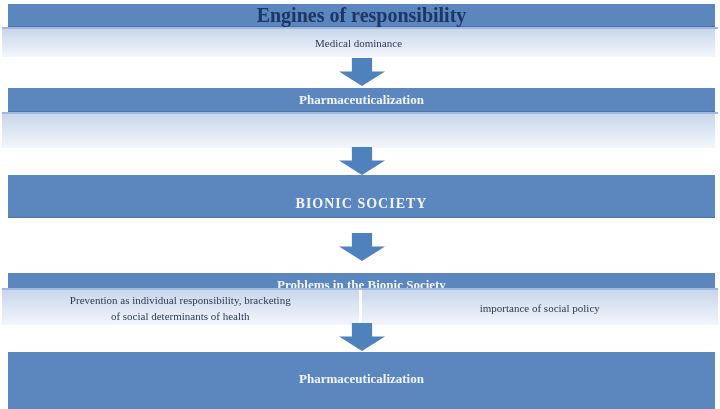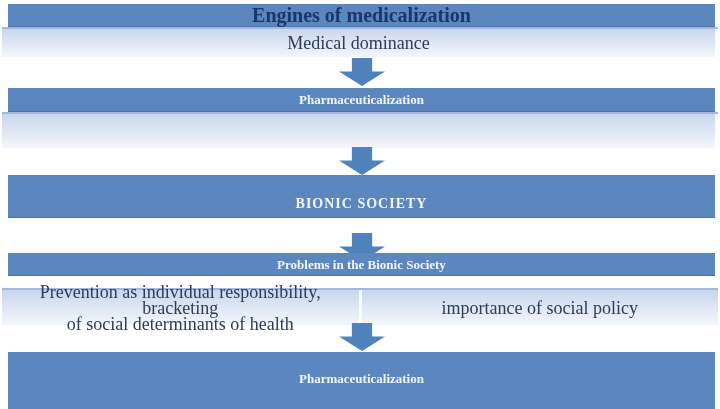--- a/index.html
+++ b/index.html
@@ -23,28 +23,28 @@
   .title-bar{
     top:4px;height:23px;
     color:var(--title-text,#1c3665);
     font-weight:bold;font-size:20px;line-height:23px;
   }
   .pharma1-bar{top:88px;height:24px;font-size:13px;line-height:24px;}
   .bionic-box{
     top:175px;height:43px;
     font-weight:bold;font-size:14px;line-height:57px;letter-spacing:1px;
   }
-  .problems-bar{top:253px;height:23px;font-size:13px;line-height:23px;}
+  .problems-bar{top:273px;height:23px;font-size:13px;line-height:23px;}
   .bottom-box{top:352px;height:57px;font-size:13px;line-height:53px;border-bottom:none;}
   .band{
     position:absolute;left:2px;width:716px;
     background:linear-gradient(180deg,var(--band-top,#c9d7ec) 0%,var(--band-bottom,#f3f6fb) 100%);
     border-top:2px solid #a3b9db;
     box-sizing:border-box;
-    font-size:18px;
+    font-size:11px;
     display:flex;
   }
   .band1{top:27px;height:30px;}
   .band2{top:112px;height:36px;}
   .band3{top:288px;height:37px;}
   .cell{
     flex:1 1 50%;
     display:flex;flex-direction:column;
     align-items:center;justify-content:center;
     text-align:center;
@@ -64,21 +64,21 @@
   .arrow2{top:147px;}
   .arrow3{top:233px;}
   .arrow4{top:323px;}
 </style>
 </head>
 <body>
 
 <div id="canvas">
 
   <div class="bluebar title-bar">
-    <span>Engines of medicalization</span>
+    <span>Engines of responsibility</span>
   </div>
   <div class="band band1">
     <div class="cell">
       <span class="line">Medical dominance</span>
     </div>
     <div class="divider"></div>
   </div>
 
   <div class="arrow arrow1"></div>
 

